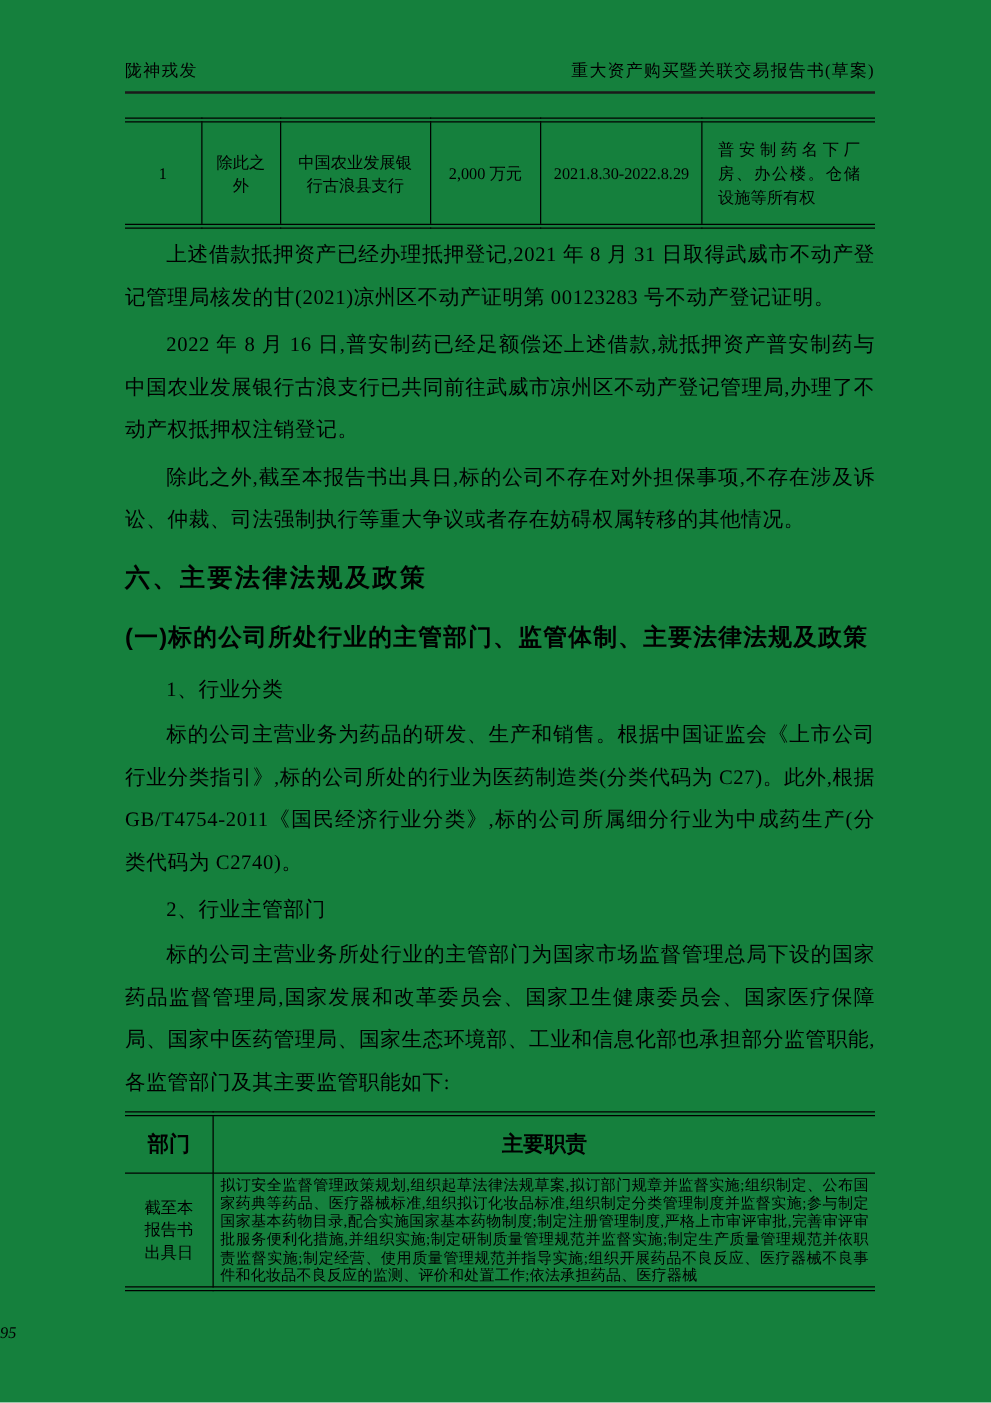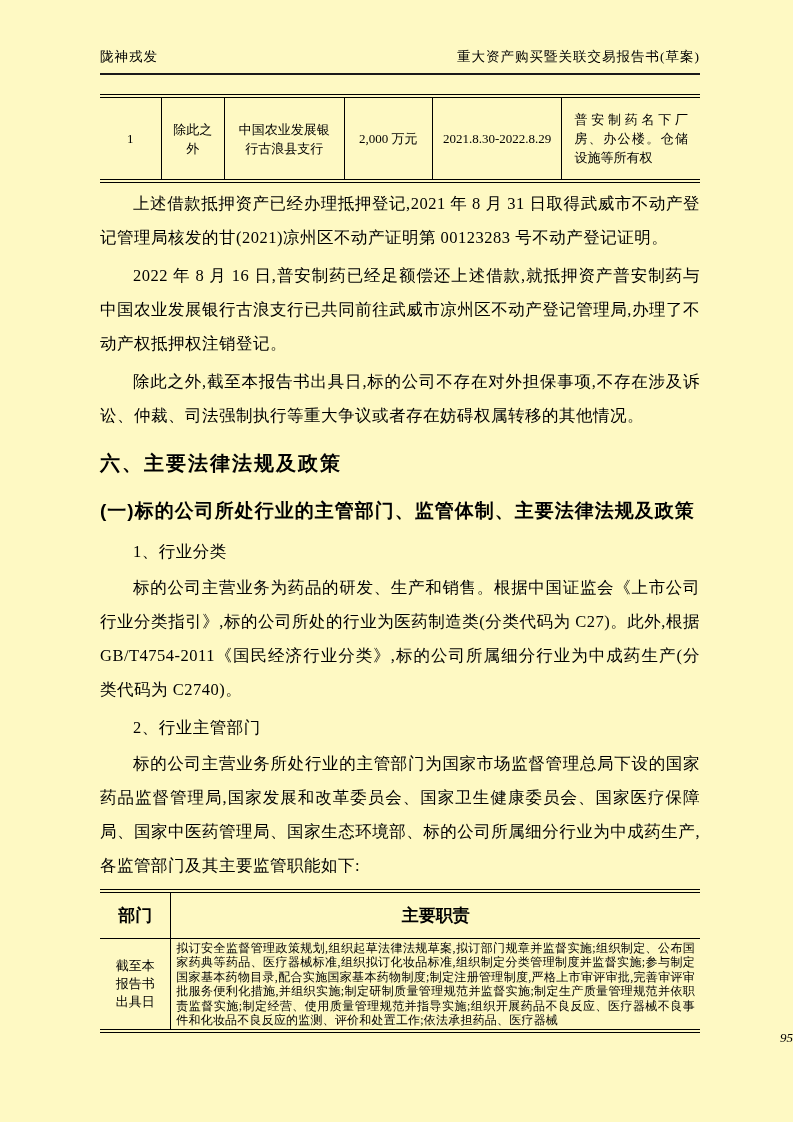--- a/index.html
+++ b/index.html
@@ -1,17 +1,17 @@
 <!DOCTYPE html>
 <html><head>
 <meta charset="utf-8">
 <style>
   html,body { margin:0; padding:0; background:#ffffff; }
   .page {
-    position:relative; width:793px; height:1122px; background:#fef9c3;
+    position:relative; width:793px; height:1122px; background:#15803d;
     font-family:"Liberation Serif", serif; color:#000; overflow:hidden; box-sizing:border-box;
   }
   .content { padding:48px 93px 0 100px; }
 
   .doc-header {
     display:flex; justify-content:space-between; align-items:flex-end;
     font-size:13.5px; letter-spacing:1px; padding-bottom:7px;
     border-bottom:2px solid #1a1a1a;
   }
 
@@ -58,22 +58,22 @@
   .dept-table td.dept-cell {
     text-align:center; vertical-align:middle; font-size:13px; line-height:18px;
     padding:0 14px; word-break:break-all;
   }
   .dept-table td.duty-cell {
     font-size:12px; line-height:14.4px; text-align:justify;
     padding:2px 5px; vertical-align:top; letter-spacing:0.2px;
   }
 
   .page-number {
-    position:absolute; bottom:76px; left:0; width:100%;
-    text-align:right; font-size:13px;font-style:italic;
+    position:absolute; bottom:48px; left:0; width:100%;
+    text-align:left; font-size:13px;font-style:italic;
   }
 </style>
 </head>
 <body>
 
 <div class="page">
   <div class="content">
 
     <div class="doc-header">
       <span>陇神戎发</span>
@@ -105,21 +105,21 @@
     <p class="body-para">2022 年 8 月 16 日,普安制药已经足额偿还上述借款,就抵押资产普安制药与中国农业发展银行古浪支行已共同前往武威市凉州区不动产登记管理局,办理了不动产权抵押权注销登记。</p>
     <p class="body-para">除此之外,截至本报告书出具日,标的公司不存在对外担保事项,不存在涉及诉讼、仲裁、司法强制执行等重大争议或者存在妨碍权属转移的其他情况。</p>
 
     <h2 class="sec">六、主要法律法规及政策</h2>
     <h3 class="subsec">(一)标的公司所处行业的主管部门、监管体制、主要法律法规及政策</h3>
 
     <p class="list-item">1、行业分类</p>
     <p class="body-para">标的公司主营业务为药品的研发、生产和销售。根据中国证监会《上市公司行业分类指引》,标的公司所处的行业为医药制造类(分类代码为 C27)。此外,根据 GB/T4754-2011《国民经济行业分类》,标的公司所属细分行业为中成药生产(分类代码为 C2740)。</p>
 
     <p class="list-item">2、行业主管部门</p>
-    <p class="body-para">标的公司主营业务所处行业的主管部门为国家市场监督管理总局下设的国家药品监督管理局,国家发展和改革委员会、国家卫生健康委员会、国家医疗保障局、国家中医药管理局、国家生态环境部、标的公司所属细分行业为中成药生产,各监管部门及其主要监管职能如下:</p>
+    <p class="body-para">标的公司主营业务所处行业的主管部门为国家市场监督管理总局下设的国家药品监督管理局,国家发展和改革委员会、国家卫生健康委员会、国家医疗保障局、国家中医药管理局、国家生态环境部、工业和信息化部也承担部分监管职能,各监管部门及其主要监管职能如下:</p>
 
     <table class="dept-table">
       <colgroup>
         <col style="width:11.8%">
           <col style="width:88.2%">
       </colgroup>
       <thead>
         <tr>
           <th class="dept-col">部门</th>
           <th>主要职责</th>

